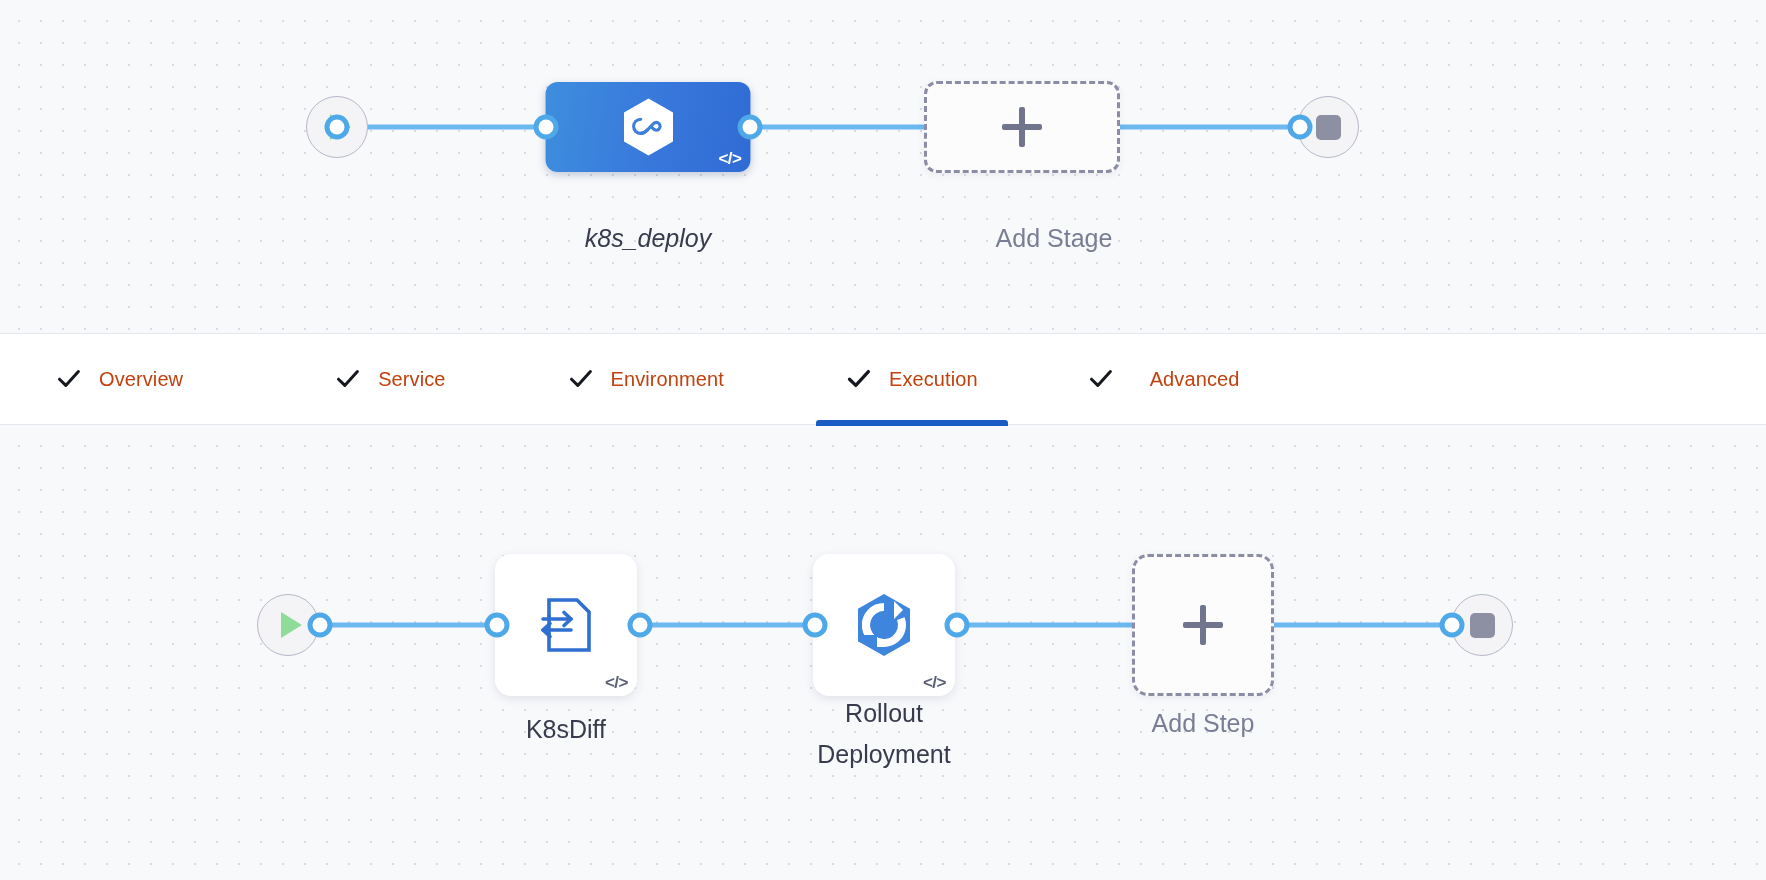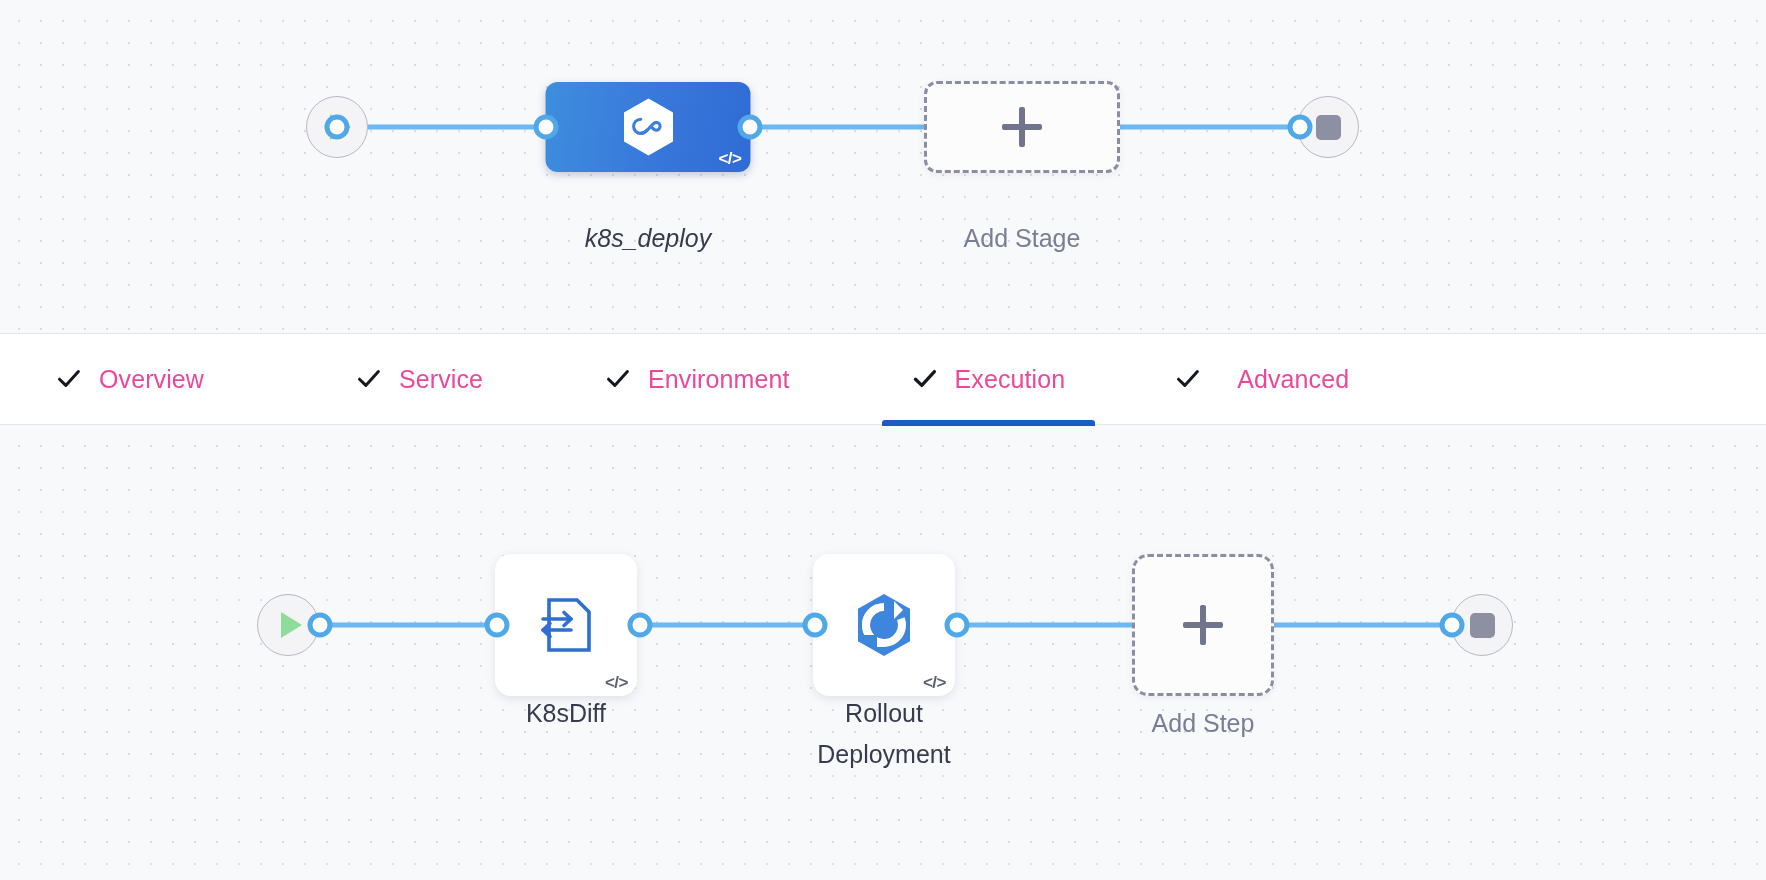--- a/index.html
+++ b/index.html
@@ -52,22 +52,22 @@
     position: relative;
     height: 92px;
     display: flex;
     align-items: center;
     gap: 17px;
     padding: 0 30px;
     cursor: pointer;
     user-select: none;
   }
   .tab-label {
-    font-size: 25px;
-    color: #ec4899;
+    font-size: 20px;
+    color: #c2410c;
     letter-spacing: .1px;
     white-space: nowrap;
   }
   .tab.active .tab-label { font-weight: normal; }
   .tab .check { display: block; flex: none; }
   .tab .underline {
     display: none;
     position: absolute;
     left: 0; right: 0; bottom: -1px;
     height: 6px;
@@ -249,21 +249,21 @@
     </div>
     <div class="port" style="left:546px; top:127px;"></div>
     <div class="port" style="left:750px; top:127px;"></div>
     <div class="caption" style="left:648px; top:218px;font-style:italic;">k8s_deploy</div>
 
     <div class="node" style="left:1022px; top:127px;">
       <div class="add-card add-stage-card">
         <div class="plus"></div>
       </div>
     </div>
-    <div class="caption muted" style="left:1022px; top:218px;">Add Stage</div>
+    <div class="caption muted" style="left:1054px; top:218px;">Add Stage</div>
 
     <div class="node" style="left:1328px; top:127px;">
       <div class="terminal">
         <div class="stop-sq"></div>
       </div>
     </div>
     <div class="port" style="left:1300px; top:127px;"></div>
   </div>
 
   <div class="tabbar">
@@ -331,21 +331,21 @@
           <path d="M6 25 L34 25" fill="none" stroke="#2f6fd0" stroke-width="3.6" stroke-linecap="round"></path>
           <path d="M27 18.5 L34 25 L27 31.5" fill="none" stroke="#2f6fd0" stroke-width="3.6" stroke-linecap="round" stroke-linejoin="round"></path>
           <path d="M34 36 L6 36" fill="none" stroke="#2f6fd0" stroke-width="3.6" stroke-linecap="round"></path>
           <path d="M13 29.5 L6 36 L13 42.5" fill="none" stroke="#2f6fd0" stroke-width="3.6" stroke-linecap="round" stroke-linejoin="round"></path>
         </svg>
         <span class="code-badge on-white">&lt;/&gt;</span>
       </div>
     </div>
     <div class="port" style="left:497px; top:200px;"></div>
     <div class="port" style="left:640px; top:200px;"></div>
-    <div class="caption" style="left:566px; top:268px;">K8sDiff</div>
+    <div class="caption" style="left:566px; top:284px;">K8sDiff</div>
 
     <div class="node" style="left:884px; top:200px;">
       <div class="step-card">
         <svg width="62" height="66" viewBox="0 0 62 66">
           <path d="M31 2 L57 16.8 L57 49.2 L31 64 L5 49.2 L5 16.8 Z" fill="#3d85dd"></path>
           <path d="M31 15 a18 18 0 1 0 0 36 L31 51 L20 51" fill="none" stroke="#ffffff" stroke-width="8" stroke-linecap="butt"></path>
           <circle cx="31" cy="33" r="18" fill="none" stroke="#ffffff" stroke-width="8" stroke-dasharray="84 200" stroke-dashoffset="-6" transform="rotate(-40 31 33)"></circle>
           <path d="M31 15 L31 33" fill="none" stroke="#3d85dd" stroke-width="0"></path>
           <path d="M41 9 L50 18 L41 27" fill="#ffffff"></path>
           <path d="M5 43 L24 43 L24 57 L5 49.2 Z" fill="#3d85dd"></path>

